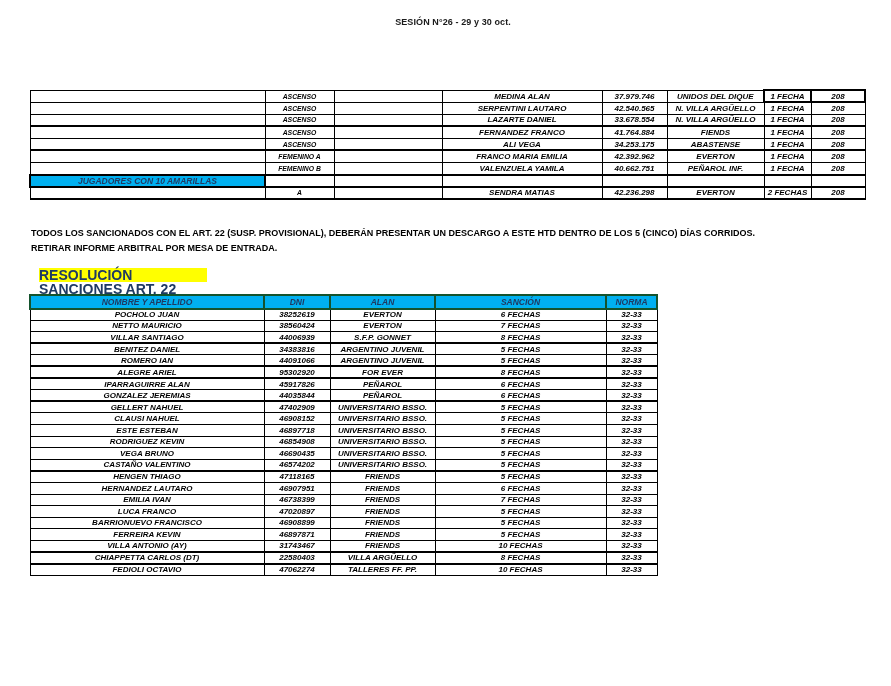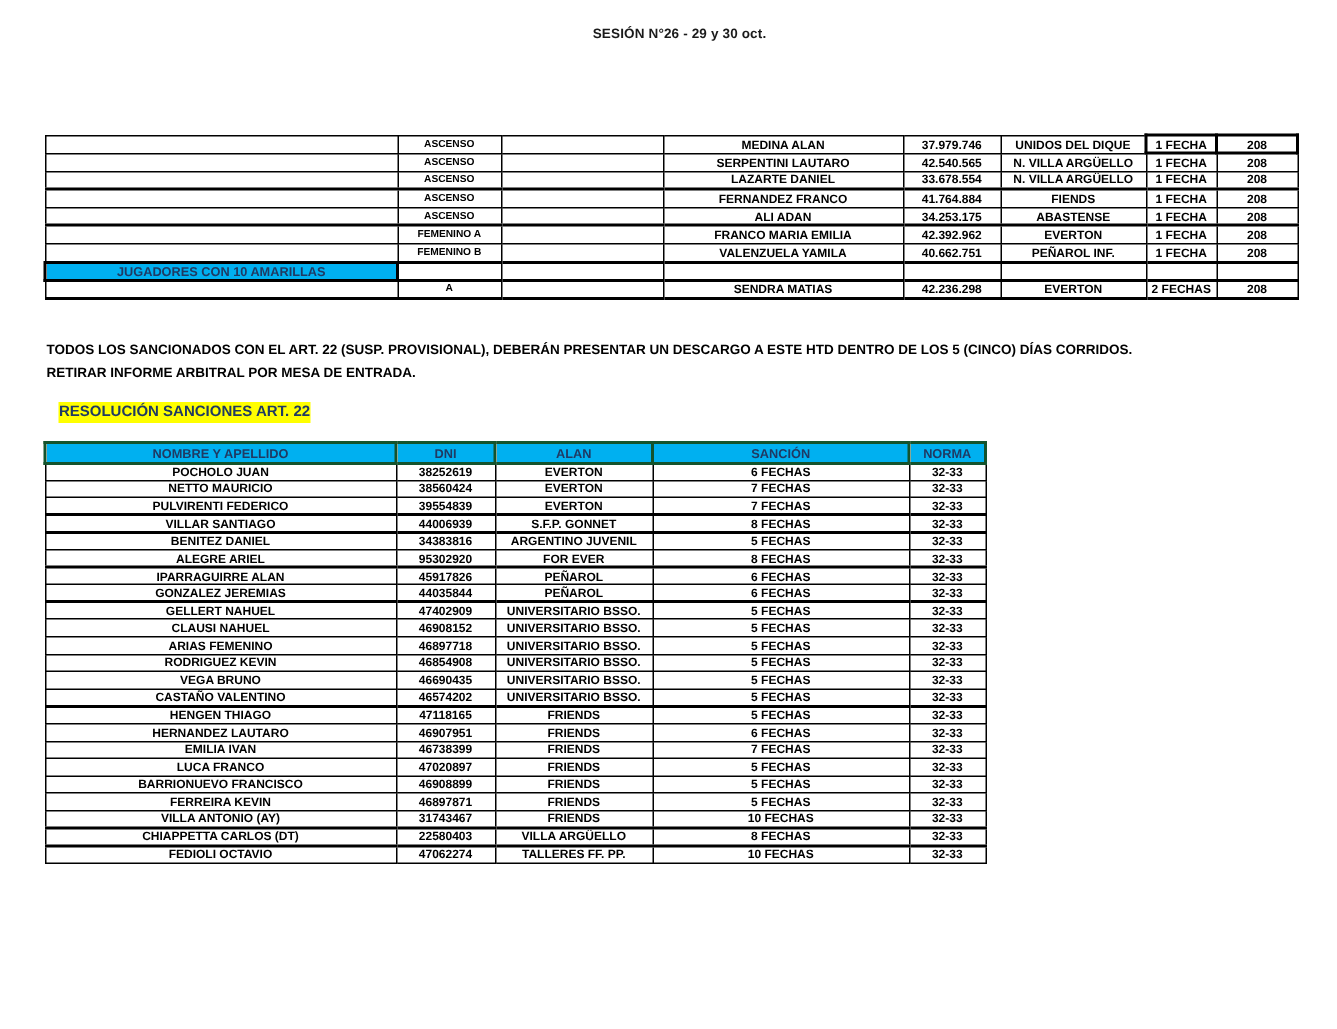--- a/index.html
+++ b/index.html
@@ -6,21 +6,21 @@
   html,body { background:#ffffff; }
   .page {
     position:relative; width:884px; height:686px; background:#fff;
     font-family:"Liberation Sans", sans-serif; color:#000; overflow:hidden;margin-left:11px;
   }
   .title {
     position:absolute; top:17px; left:0; width:100%;
     text-align:center; font-size:9px; font-weight:bold; color:#1a1a1a;
     letter-spacing:0.1px;
   }
-  table { border-collapse:collapse; table-layout:fixed; }
+  table { border-collapse:collapse; table-layout:fixed;font-style:italic; }
   td, th { overflow:hidden; white-space:nowrap; padding:0 1px; }
 
   
   .ttable { position:absolute; left:18px; top:89px; width:835px; }
   .ttable td {
     border:1px solid #000; height:12.1px; font-size:8px; font-weight:bold;
     text-align:center; vertical-align:middle; color:#000;
   }
   .ttable td.cat { font-size:6.8px; }
   .ttable tr.sep td { border-bottom-width:2px; }
@@ -33,21 +33,21 @@
   
   .notice {
     position:absolute; left:20px; top:226px; width:860px;
     font-size:9px; font-weight:bold; color:#000; line-height:14.5px;
   }
 
   
   .ylabel {
     position:absolute; left:28px; top:268px; width:168px; height:14px;
     background:var(--yellow,#ffff00); color:var(--navy,#1f3a63);
-    font-size:10px; font-weight:bold; text-align:center; line-height:14px;
+    font-size:14px; font-weight:bold; text-align:left; line-height:14px;
   }
 
   
   .mtable { position:absolute; left:18px; top:294px; width:627px; }
   .mtable th {
     background:var(--cyan,#00b0f0); color:var(--navy,#1f3a63);
     border:2px solid #14532d; height:13.5px; font-size:8.5px; font-weight:bold;
     text-align:center; vertical-align:middle;
   }
   .mtable td {
@@ -112,21 +112,21 @@
           <td>FERNANDEZ FRANCO</td>
           <td>41.764.884</td>
           <td>FIENDS</td>
           <td>1 FECHA</td>
           <td>208</td>
         </tr>
         <tr class="sep">
           <td></td>
           <td class="cat">ASCENSO</td>
           <td></td>
-          <td>ALI ADAN</td>
+          <td>ALI VEGA</td>
           <td>34.253.175</td>
           <td>ABASTENSE</td>
           <td>1 FECHA</td>
           <td>208</td>
         </tr>
         <tr>
           <td></td>
           <td class="cat">FEMENINO A</td>
           <td></td>
           <td>FRANCO MARIA EMILIA</td>
@@ -201,41 +201,41 @@
           <td>32-33</td>
         </tr>
         <tr>
           <td>NETTO MAURICIO</td>
           <td>38560424</td>
           <td>EVERTON</td>
           <td>7 FECHAS</td>
           <td>32-33</td>
         </tr>
         <tr class="sep">
-          <td>PULVIRENTI FEDERICO</td>
-          <td>39554839</td>
-          <td>EVERTON</td>
-          <td>7 FECHAS</td>
-          <td>32-33</td>
-        </tr>
-        <tr class="sep">
           <td>VILLAR SANTIAGO</td>
           <td>44006939</td>
           <td>S.F.P. GONNET</td>
           <td>8 FECHAS</td>
           <td>32-33</td>
         </tr>
         <tr>
           <td>BENITEZ DANIEL</td>
           <td>34383816</td>
           <td>ARGENTINO JUVENIL</td>
           <td>5 FECHAS</td>
           <td>32-33</td>
         </tr>
         <tr class="sep">
+          <td>ROMERO IAN</td>
+          <td>44091066</td>
+          <td>ARGENTINO JUVENIL</td>
+          <td>5 FECHAS</td>
+          <td>32-33</td>
+        </tr>
+        <tr class="sep">
           <td>ALEGRE ARIEL</td>
           <td>95302920</td>
           <td>FOR EVER</td>
           <td>8 FECHAS</td>
           <td>32-33</td>
         </tr>
         <tr>
           <td>IPARRAGUIRRE ALAN</td>
           <td>45917826</td>
           <td>PEÑAROL</td>
@@ -257,21 +257,21 @@
           <td>32-33</td>
         </tr>
         <tr>
           <td>CLAUSI NAHUEL</td>
           <td>46908152</td>
           <td>UNIVERSITARIO BSSO.</td>
           <td>5 FECHAS</td>
           <td>32-33</td>
         </tr>
         <tr>
-          <td>ARIAS FEMENINO</td>
+          <td>ESTE ESTEBAN</td>
           <td>46897718</td>
           <td>UNIVERSITARIO BSSO.</td>
           <td>5 FECHAS</td>
           <td>32-33</td>
         </tr>
         <tr>
           <td>RODRIGUEZ KEVIN</td>
           <td>46854908</td>
           <td>UNIVERSITARIO BSSO.</td>
           <td>5 FECHAS</td>

